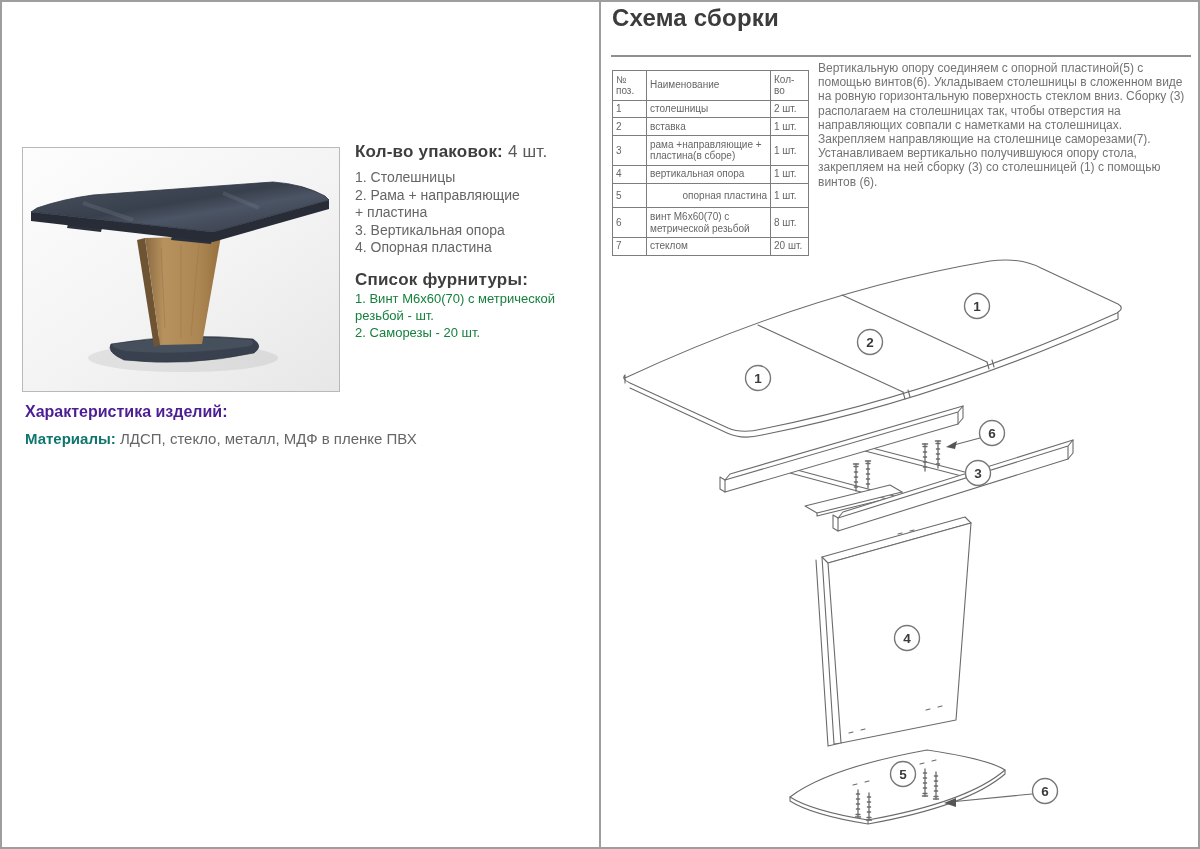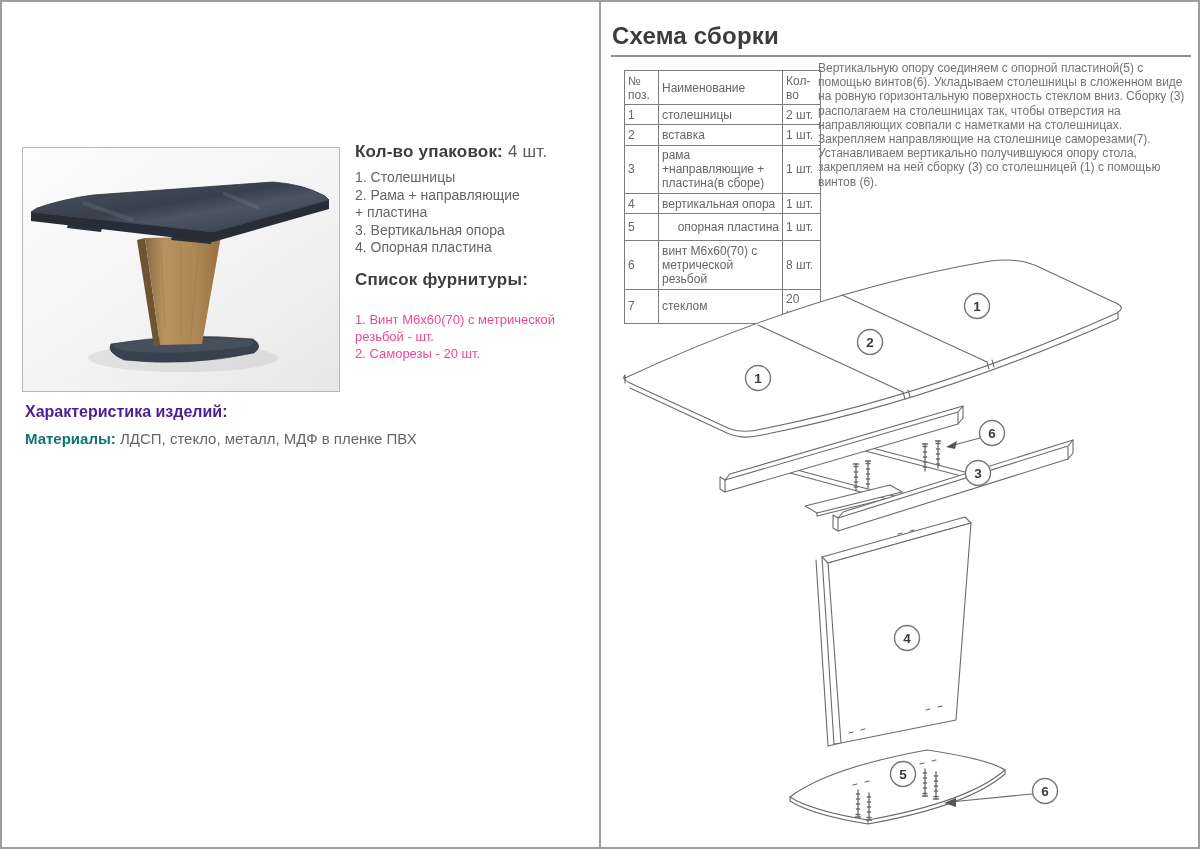--- a/index.html
+++ b/index.html
@@ -13,32 +13,32 @@
   
   .photo-frame{
     position:absolute;left:22px;top:147px;width:316px;height:243px;
     border:1px solid #b9b9b9;background:linear-gradient(145deg,#fdfdfd 0%,#f3f3f3 55%,#e7e7e7 100%);
   }
   .left-text{position:absolute;left:355px;top:142px;width:245px;}
   .h-big{font-size:17px;font-weight:bold;color:#3e3e3e;letter-spacing:.2px;}
   .h-big .val{font-weight:normal;color:#5a5a5a;margin-top:37px;}
   .pkg-list{margin-top:7px;font-size:14px;line-height:17.5px;color:#666;}
   .hw-head{margin-top:13px;}
-  .hw-list{margin-top:21px;font-size:13px;line-height:17px;color:#ec4899;}
+  .hw-list{margin-top:0;font-size:13px;line-height:17px;color:#15803d;}
   .chars{position:absolute;left:25px;top:403px;width:540px;}
   .chars .h1{font-size:16px;font-weight:bold;color:#4c1d95;}
   .chars .mat{margin-top:9px;font-size:15px;color:#666;}
   .chars .mat b{color:#0f766e;}
 
   
-  .r-title{position:absolute;left:612px;top:22px;font-size:24px;font-weight:bold;color:#3c3c3c;letter-spacing:.2px;}
+  .r-title{position:absolute;left:612px;top:4px;font-size:24px;font-weight:bold;color:#3c3c3c;letter-spacing:.2px;}
   .r-underline{position:absolute;left:611px;top:55px;width:580px;height:2px;background:#8f8f8f;}
   table.parts{
     position:absolute;left:612px;top:70px;width:196px;border-collapse:collapse;
-    font-size:12px;color:#666;line-height:1.18;table-layout:fixed;margin-left:12px;
+    font-size:10px;color:#666;line-height:1.18;table-layout:fixed;
   }
   table.parts th,table.parts td{border:1px solid #7d7d7d;padding:2.5px 3px;font-weight:normal;text-align:left;vertical-align:middle;}
   table.parts col.c1{width:34px;} table.parts col.c2{width:124px;} table.parts col.c3{width:38px;}
   .instructions{
     position:absolute;left:818px;top:61px;width:374px;
     font-size:12px;line-height:14.2px;color:#737373;text-align:left;
   }
   .diagram{position:absolute;left:600px;top:240px;width:600px;height:609px;}
   .diagram *{vector-effect:non-scaling-stroke;}
 </style>

